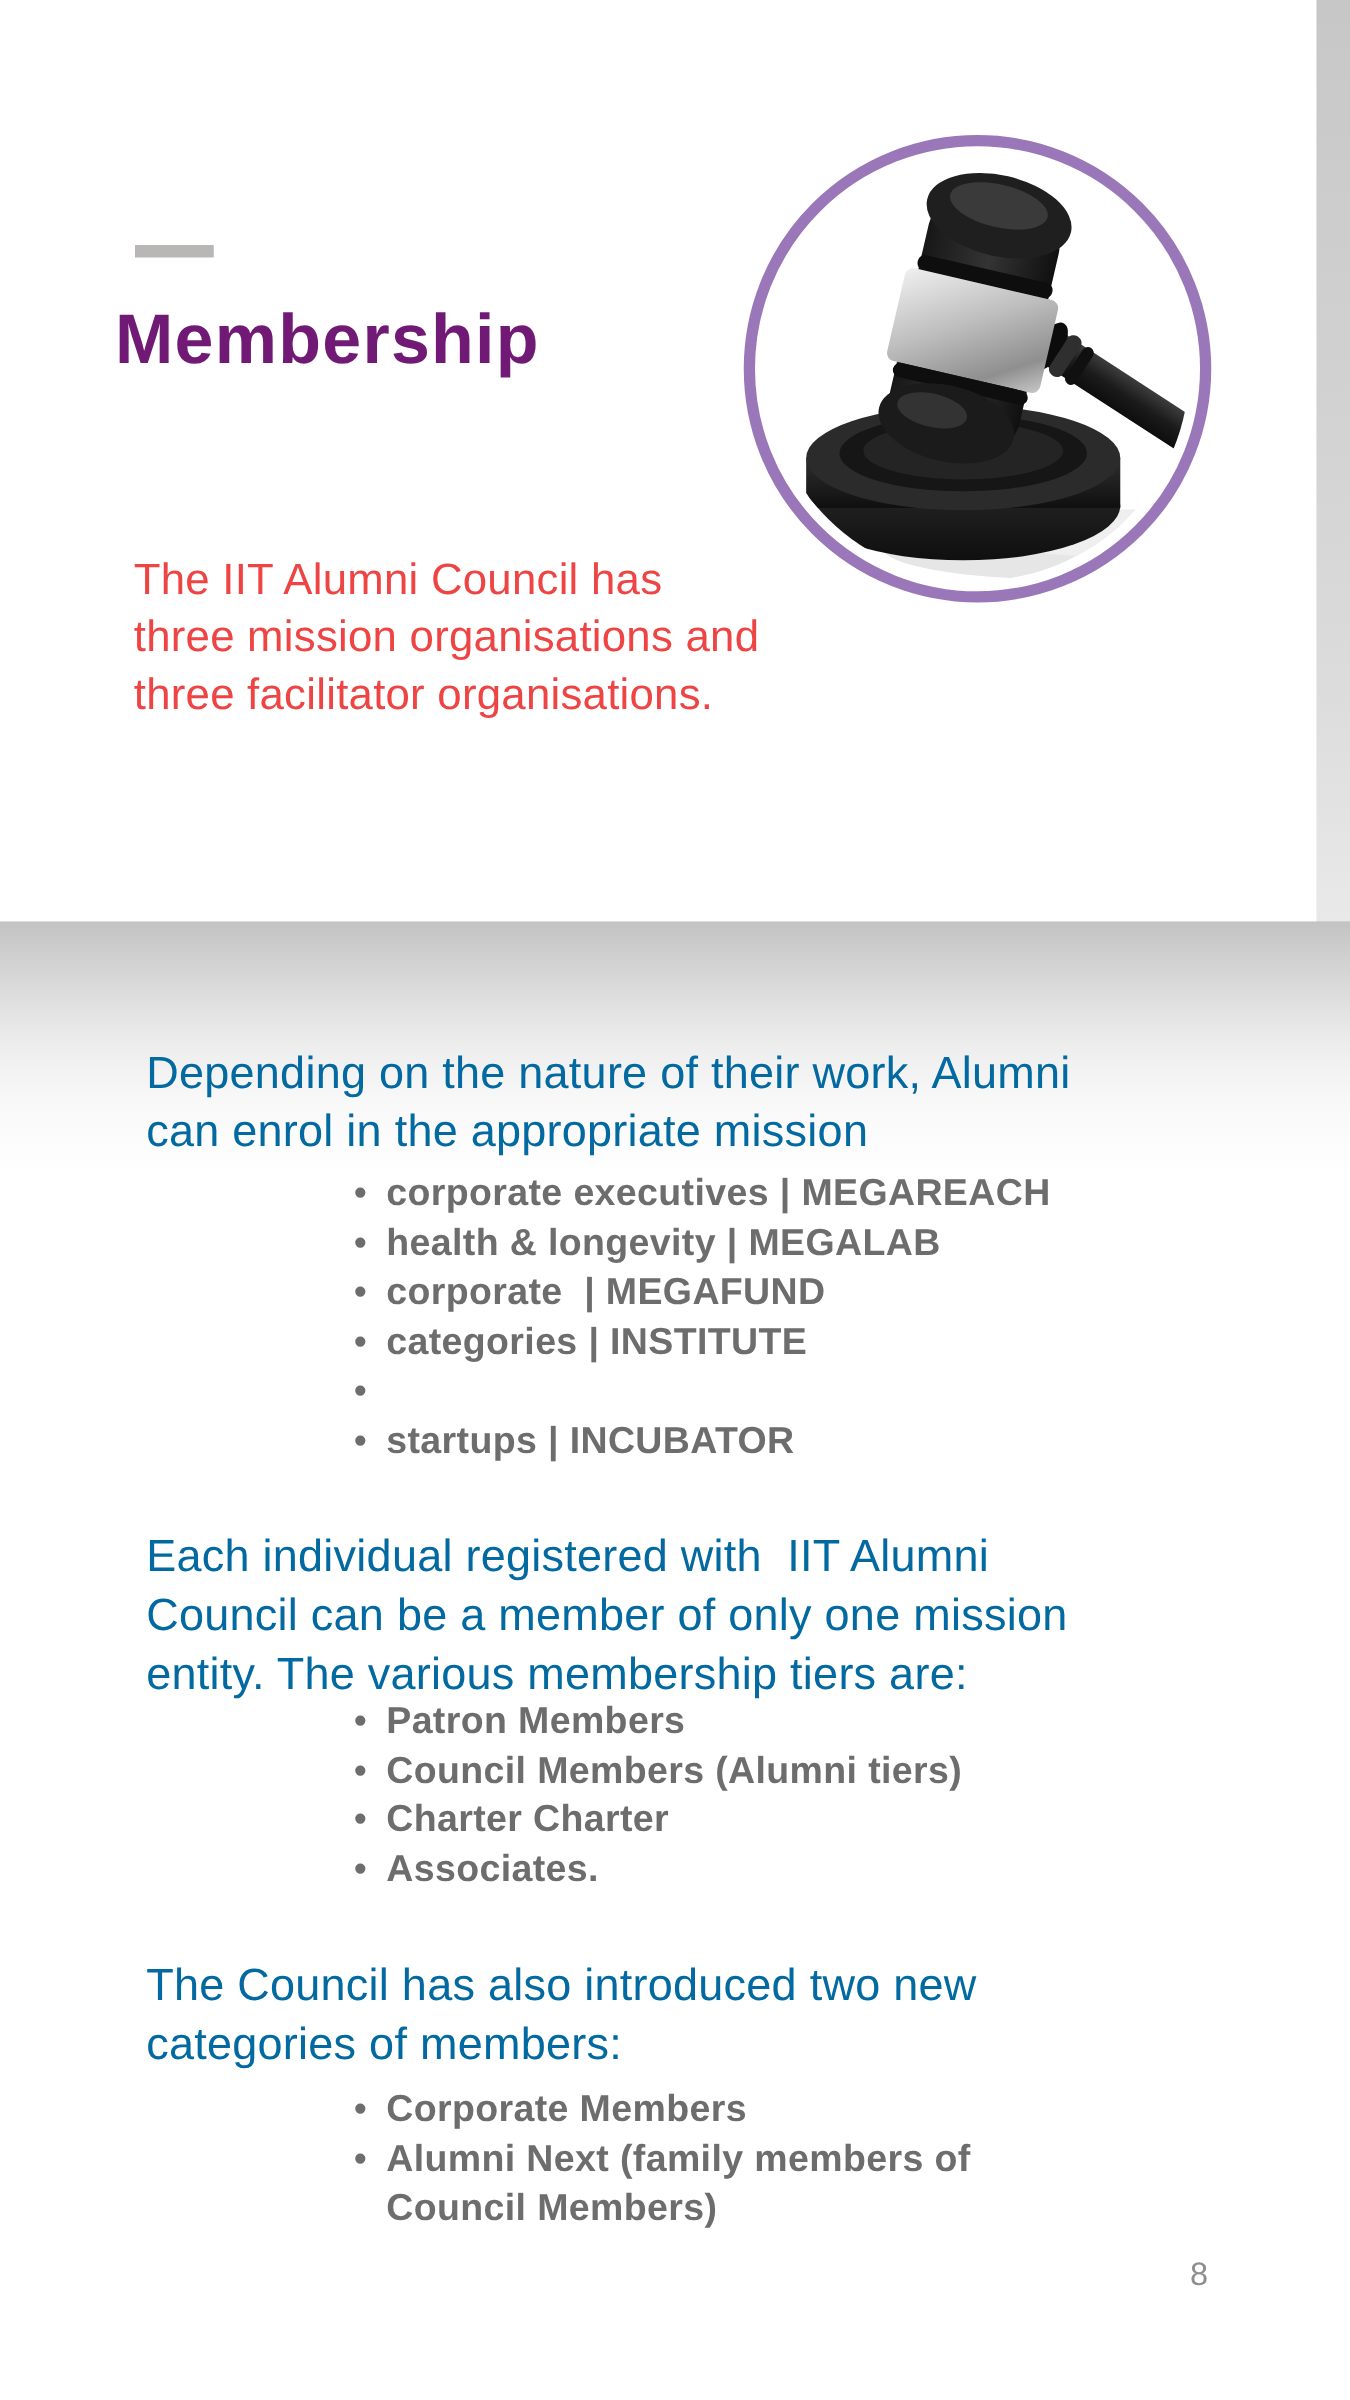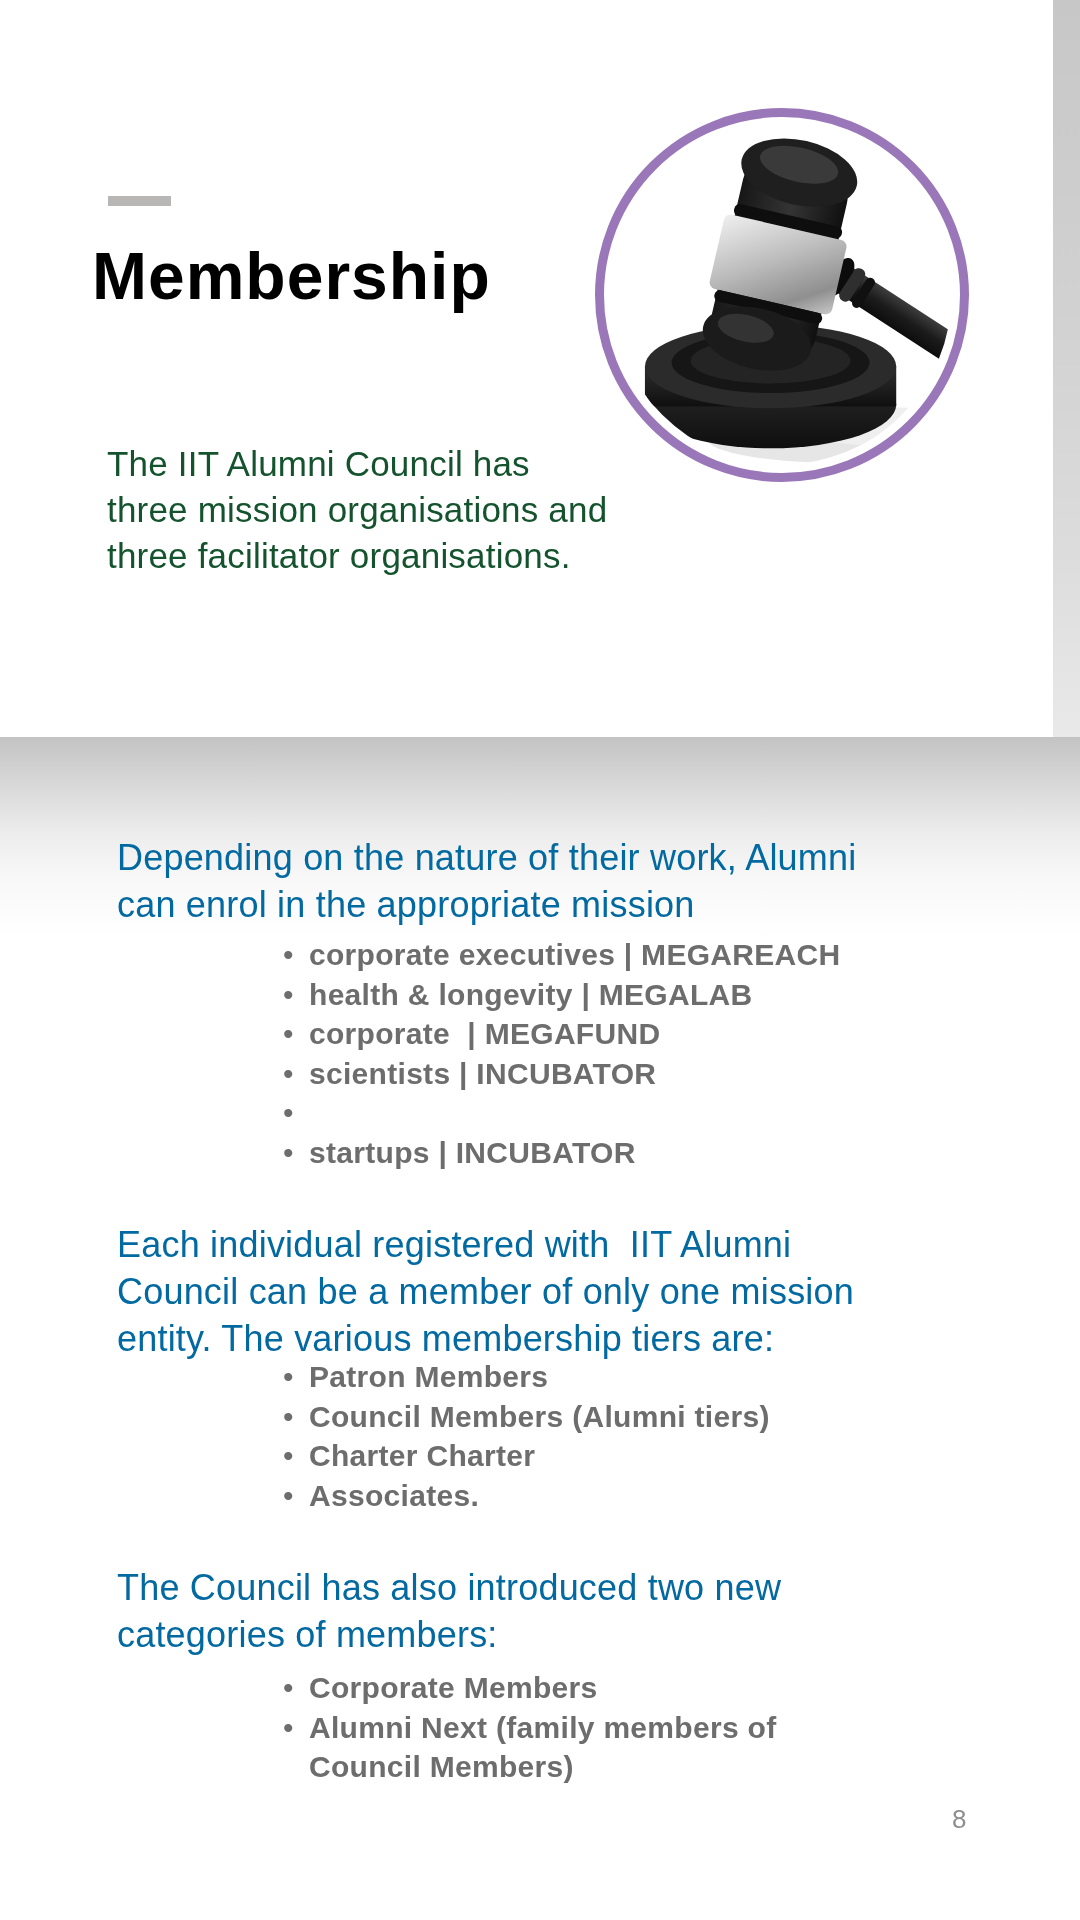--- a/index.html
+++ b/index.html
@@ -20,26 +20,26 @@
   }
   
   .top-card{
     position:absolute;left:0;top:0;width:1053px;height:737px;background:#ffffff;
   }
   .dash{
     position:absolute;left:108px;top:196px;width:63px;height:10px;background:#b9b6b6;
   }
   .title{
     position:absolute;left:92px;top:243px;
-    font-size:66px;font-weight:700;letter-spacing:1px;color:#000000;line-height:1;
+    font-size:56px;font-weight:700;letter-spacing:1px;color:#701a75;line-height:1;
     white-space:pre-wrap;
   }
   .intro{
     position:absolute;left:107px;top:441px;width:560px;
-    font-size:35px;line-height:46px;color:#14532d;letter-spacing:.2px;
+    font-size:35px;line-height:46px;color:#ef4444;letter-spacing:.2px;
     white-space:pre-wrap;
   }
   .circle-img{
     position:absolute;left:595px;top:108px;width:356px;height:356px;
     border:9px solid #9a77b8;border-radius:50%;background:#ffffff;overflow:hidden;
   }
   .circle-img svg{display:block;width:356px;height:356px;}
   
   .para{
     position:absolute;left:117px;width:840px;
@@ -151,21 +151,21 @@
     <li>
         <span class="dot">•</span>
         <span class="li-text">health &amp; longevity | MEGALAB</span>
       </li>
     <li>
         <span class="dot">•</span>
         <span class="li-text">corporate  | MEGAFUND</span>
       </li>
     <li>
         <span class="dot">•</span>
-        <span class="li-text">scientists | INCUBATOR</span>
+        <span class="li-text">categories | INSTITUTE</span>
       </li>
     <li>
         <span class="dot">•</span>
       </li>
     <li>
         <span class="dot">•</span>
         <span class="li-text">startups | INCUBATOR</span>
       </li>
   </ul>
 

